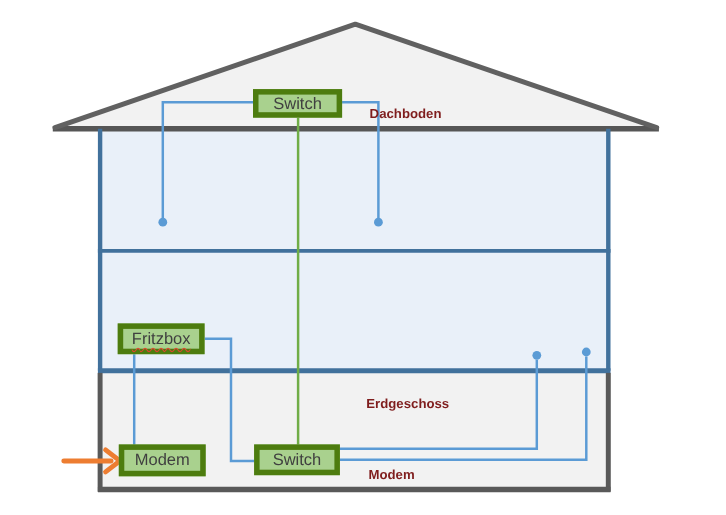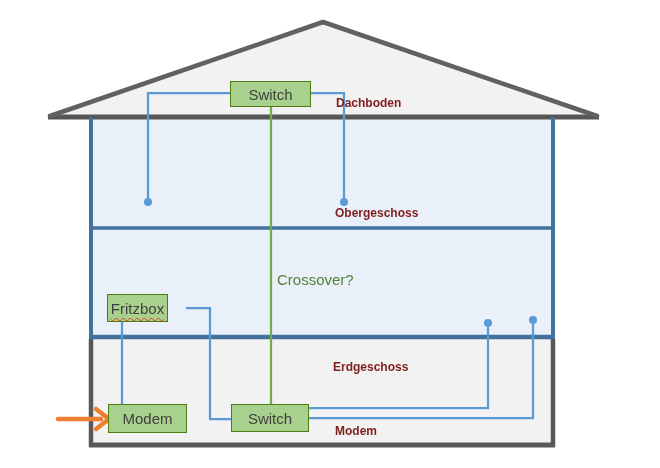--- a/index.html
+++ b/index.html
@@ -8,21 +8,21 @@
     width:660px;height:468px;
     background:#ffffff;
     font-family:"Liberation Sans", sans-serif;
     overflow:hidden;
   }
   #diagram-svg{position:absolute;left:0;top:0;}
   .device-box{
     position:absolute;
     box-sizing:border-box;
     background:#a9d18e;
-    border:1px solid #4d7c0f;
+    border:5px solid #4d7c0f;
     display:flex;align-items:center;justify-content:center;
     font-size:15px;color:#404040;
     line-height:1;
   }
   .floor-label{
     position:absolute;
     font-size:12px;font-weight:bold;color:#7f1d1d;
     text-align:left;width:140px;line-height:18px;
   }
   .annotation{
@@ -79,32 +79,30 @@
     <line x1="271" y1="107" x2="271" y2="405" stroke="#70ad47" stroke-width="2.25"></line>
 
     <line x1="58" y1="419" x2="101" y2="419" stroke="#ed7d31" stroke-width="4.5" stroke-linecap="round"></line>
     <polyline points="96,409 109,419 96,429" fill="none" stroke="#ed7d31" stroke-width="4.5" stroke-linecap="round" stroke-linejoin="round"></polyline>
   </svg>
 
   <div class="device-box" style="left:230px;top:81px;width:81px;height:26px;">
     <span>Switch</span>
   </div>
 
-  <div class="device-box" style="left:107px;top:294px;width:61px;height:28px;">
+  <div class="device-box" style="left:107px;top:294px;width:79px;height:28px;">
     <span class="squiggle">Fritzbox</span>
   </div>
 
   <div class="device-box" style="left:108px;top:404px;width:79px;height:29px;">
     <span>Modem</span>
   </div>
 
   <div class="device-box" style="left:231px;top:404px;width:78px;height:28px;">
     <span>Switch</span>
   </div>
 
   <div class="floor-label" style="left:336px;top:94px;">Dachboden</div>
-  <div class="floor-label" style="left:335px;top:204px;">Obergeschoss</div>
   <div class="floor-label" style="left:333px;top:314px;margin-top:44px;">Erdgeschoss</div>
   <div class="floor-label" style="left:335px;top:422px;">Modem</div>
 
-  <div class="annotation" style="left:277px;top:271px;">Crossover?</div>
 
 </div>
 
 </body></html>

